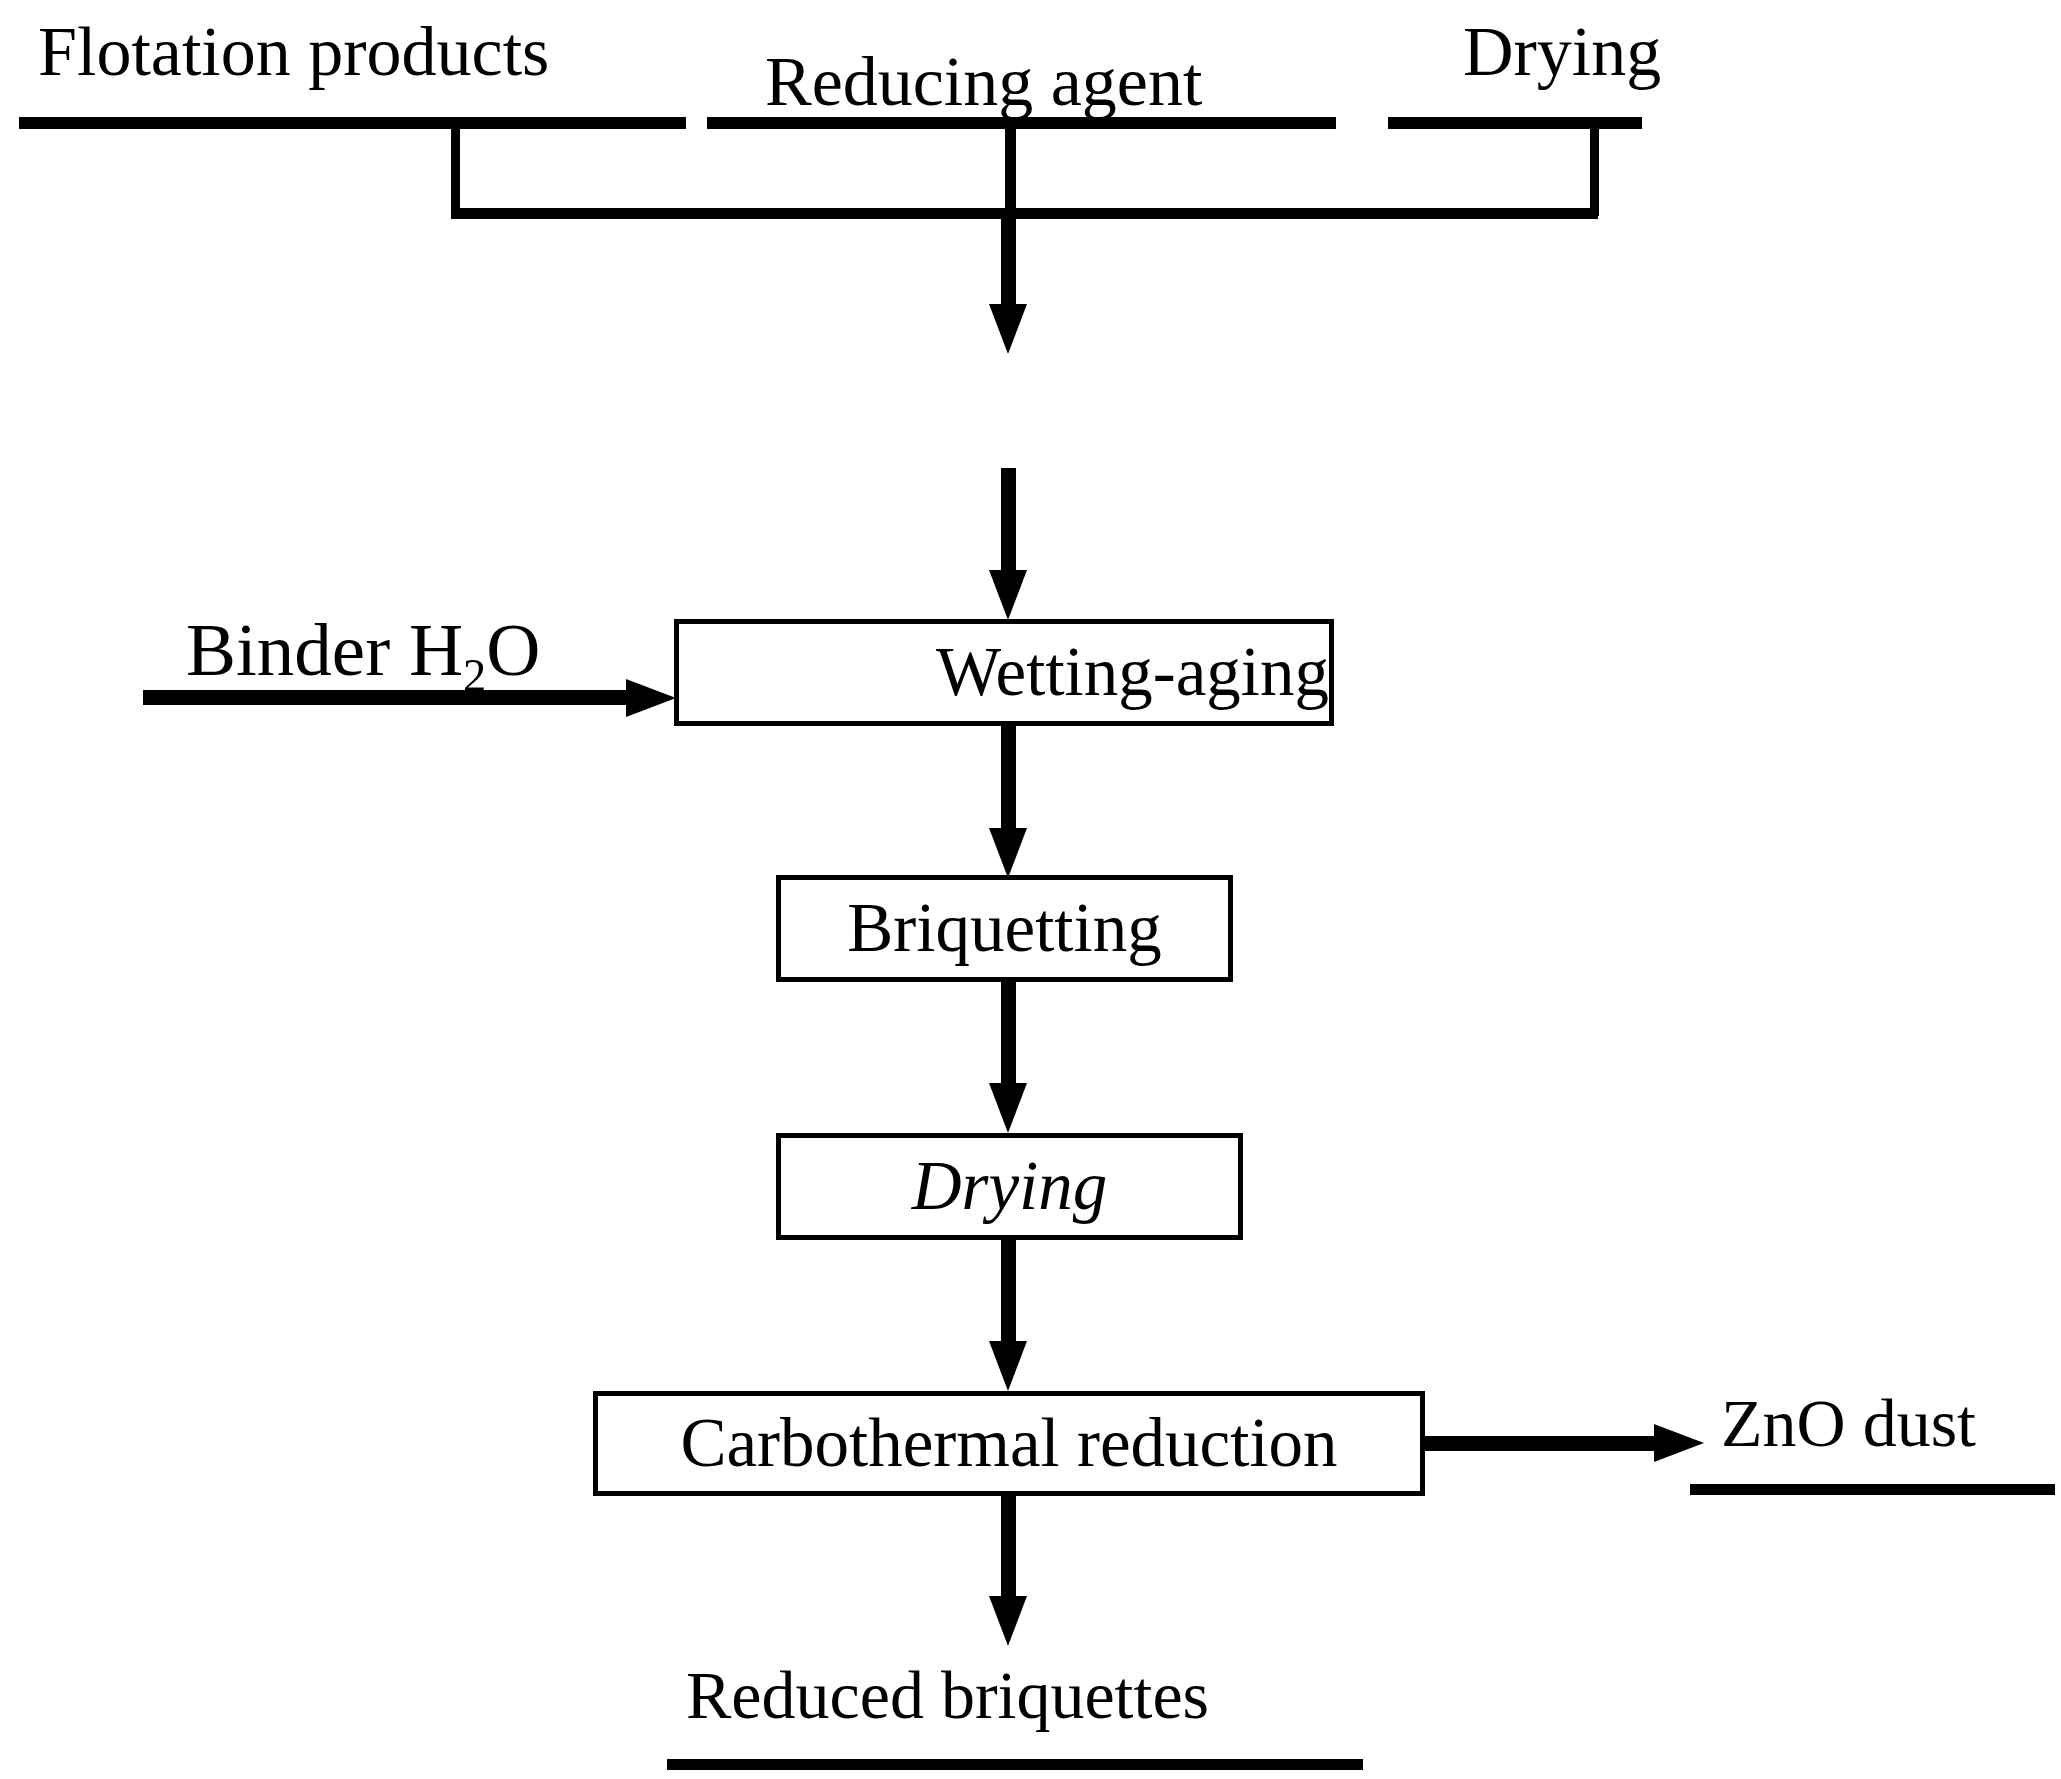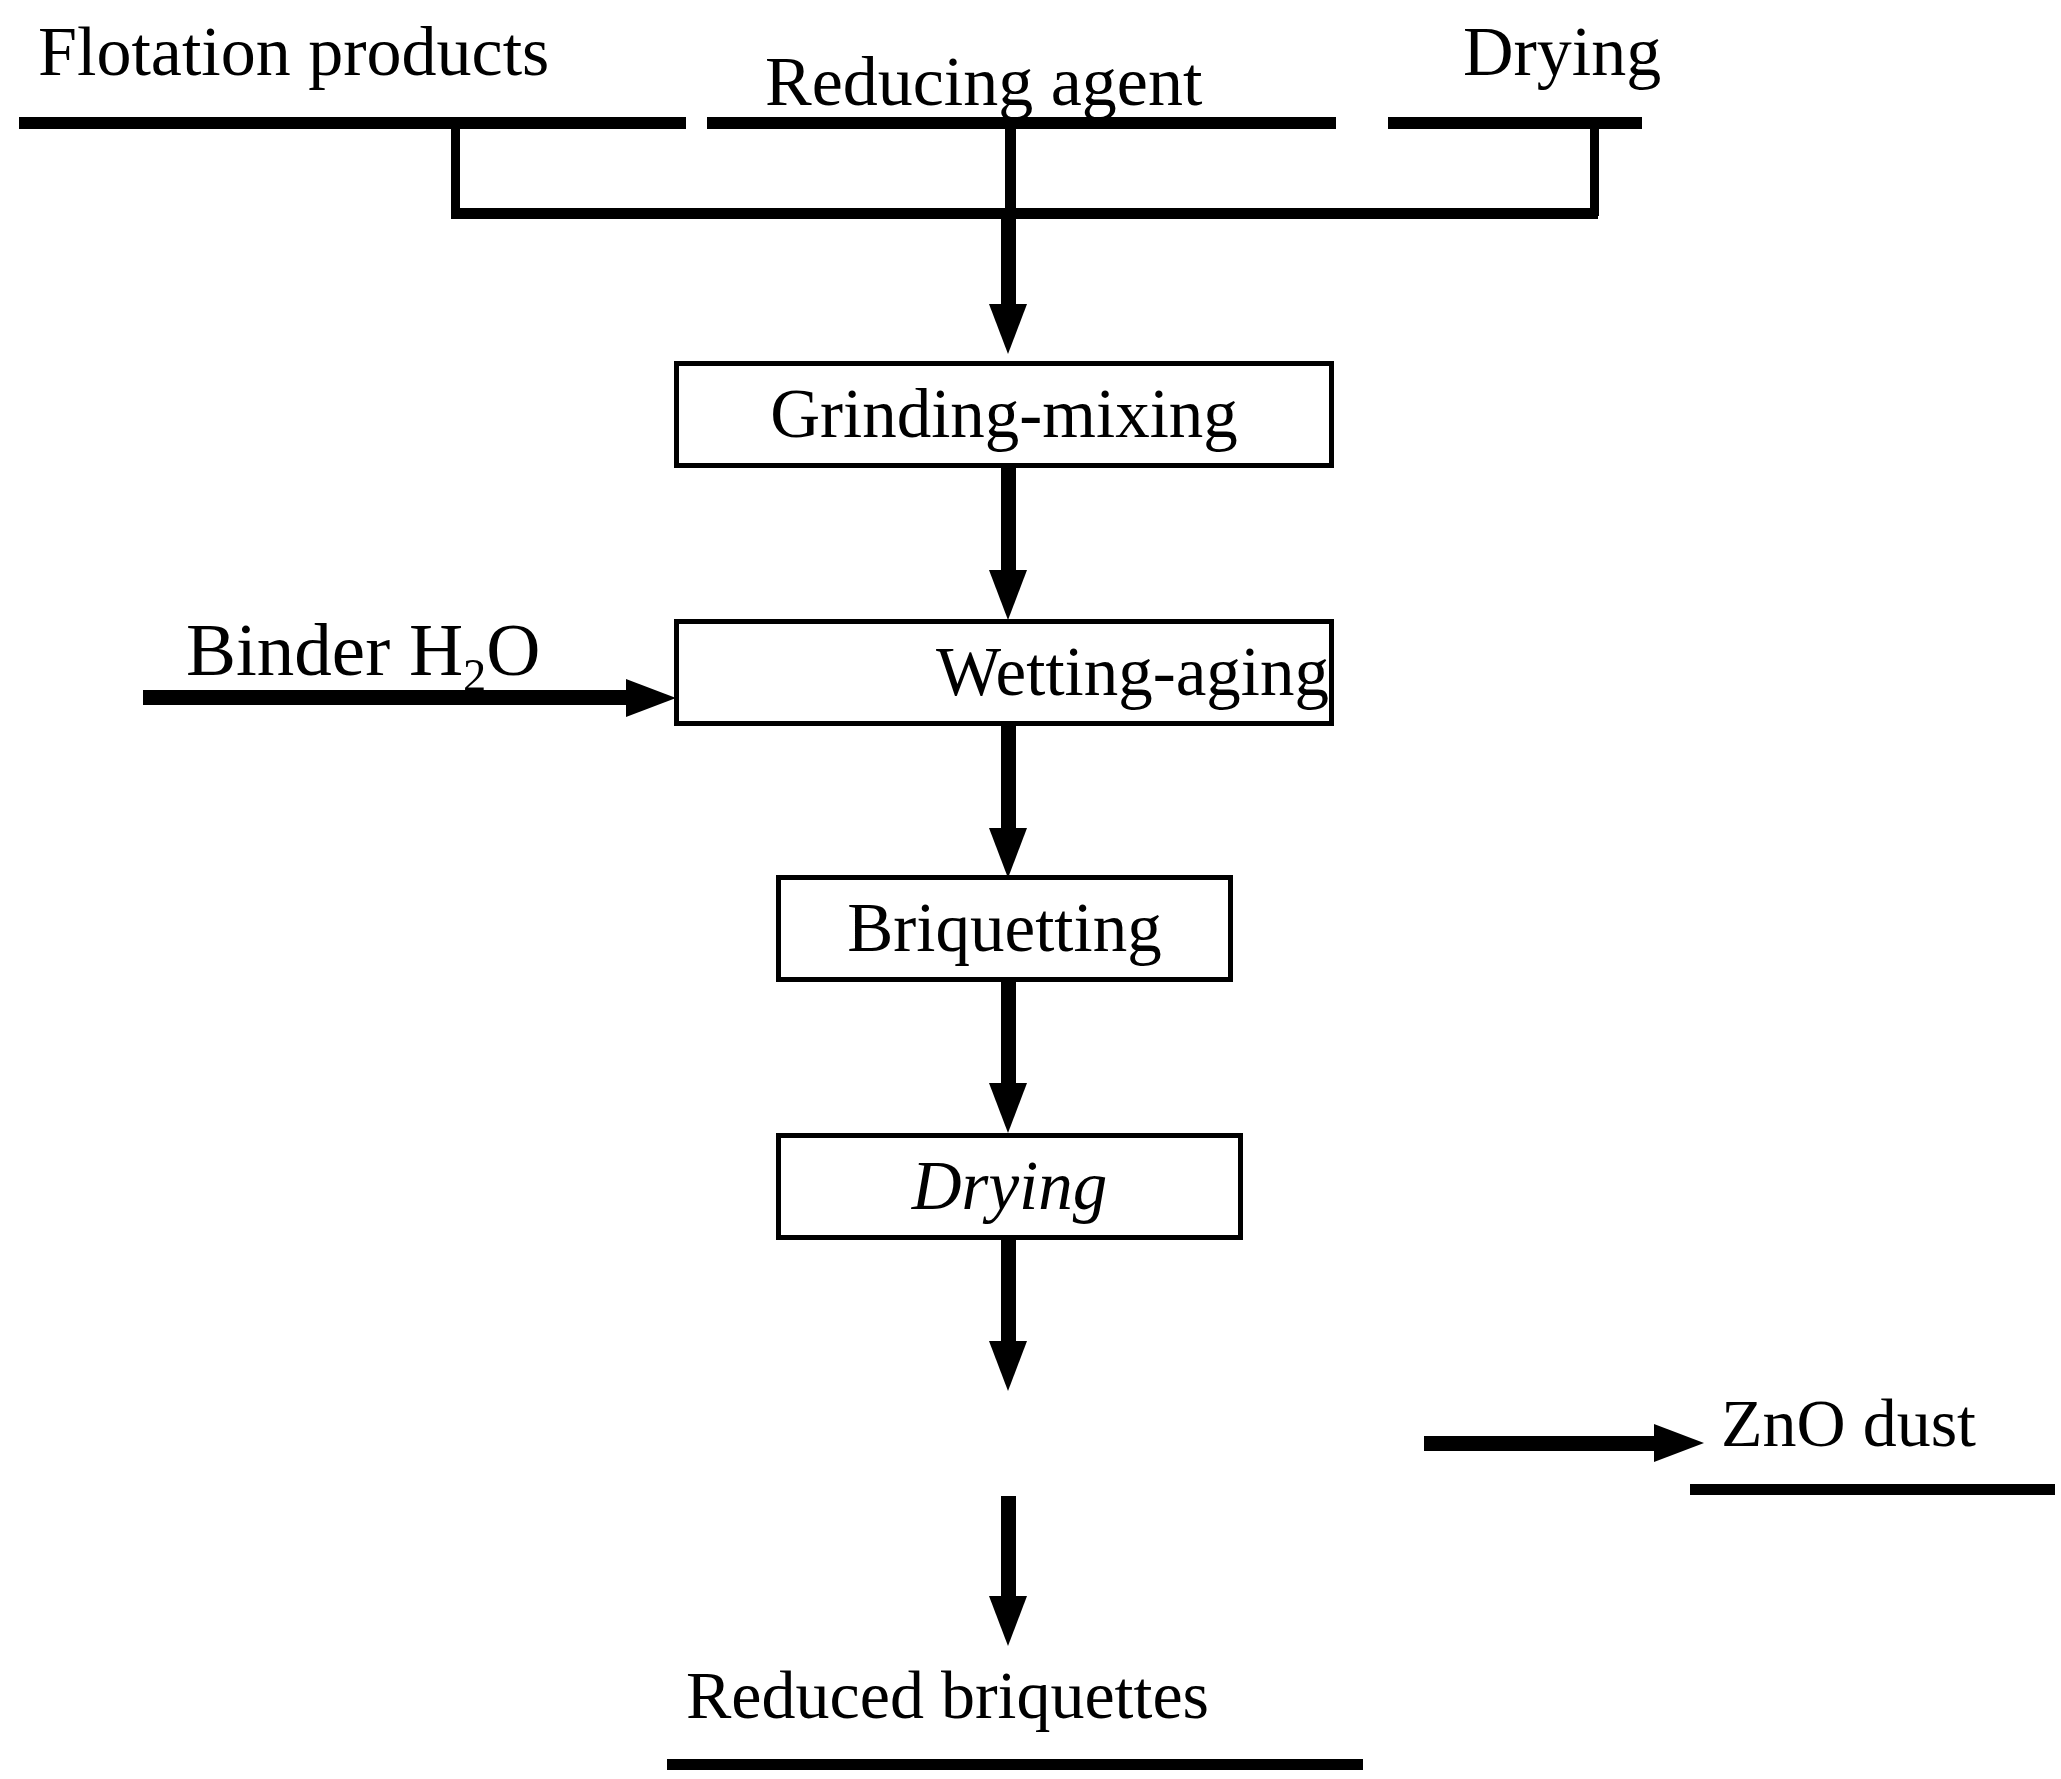--- a/index.html
+++ b/index.html
@@ -93,23 +93,20 @@
 
   <div class="vline" style="left:451px; top:124px; width:8.6px; height:92px;"></div>
   <div class="vline" style="left:1005px; top:124px; width:10.5px; height:92px;"></div>
   <div class="vline" style="left:1590px; top:124px; width:8.6px; height:92px;"></div>
 
   <div class="hline" style="left:451px; top:208px; width:1147px; height:10.5px;"></div>
 
   <div class="vline" style="left:1001px; top:212px; width:15.3px; height:96px;"></div>
   <div class="arrow-down" style="left:989px; top:304px;"></div>
 
-  <div class="box" style="left:674px; top:361px; width:660px; height:107px;">
-    <span class="box-label">Grinding-mixing</span>
-  </div>
 
   <div class="vline" style="left:1001px; top:468px; width:15.3px; height:107px;"></div>
   <div class="arrow-down" style="left:989px; top:570px;"></div>
 
   <div class="lbl side-label" style="left:186px; top:612px;"><span>Binder H</span><span class="sub">2</span><span>O</span></div>
   <div class="hline" style="left:143px; top:690px; width:488px; height:15.3px;"></div>
   <div class="arrow-right" style="left:626px; top:679px;"></div>
 
   <div class="box" style="left:674px; top:619px; width:660px; height:107px;justify-content:flex-end;">
     <span class="box-label">Wetting-aging</span>
@@ -125,20 +122,23 @@
   <div class="vline" style="left:1001px; top:982px; width:15.3px; height:107px;"></div>
   <div class="arrow-down" style="left:989px; top:1083px;"></div>
 
   <div class="box" style="left:776px; top:1133px; width:467px; height:107px;font-style:italic;">
     <span class="box-label">Drying</span>
   </div>
 
   <div class="vline" style="left:1001px; top:1240px; width:15.3px; height:107px;"></div>
   <div class="arrow-down" style="left:989px; top:1341px;"></div>
 
+  <div class="box" style="left:593px; top:1391px; width:832px; height:105px;">
+    <span class="box-label">Carbothermal reduction</span>
+  </div>
 
   <div class="hline" style="left:1424px; top:1436px; width:234px; height:15.3px;"></div>
   <div class="arrow-right" style="left:1654px; top:1424px;"></div>
   <div class="lbl out-label" style="left:1721px; top:1389px;">ZnO dust</div>
   <div class="rule" style="left:1690px; top:1484px; width:365px; height:10.5px;"></div>
 
   <div class="vline" style="left:1001px; top:1496px; width:15.3px; height:105px;"></div>
   <div class="arrow-down" style="left:989px; top:1596px;"></div>
 
   <div class="lbl out-label" style="left:686px; top:1661px;">Reduced briquettes</div>

